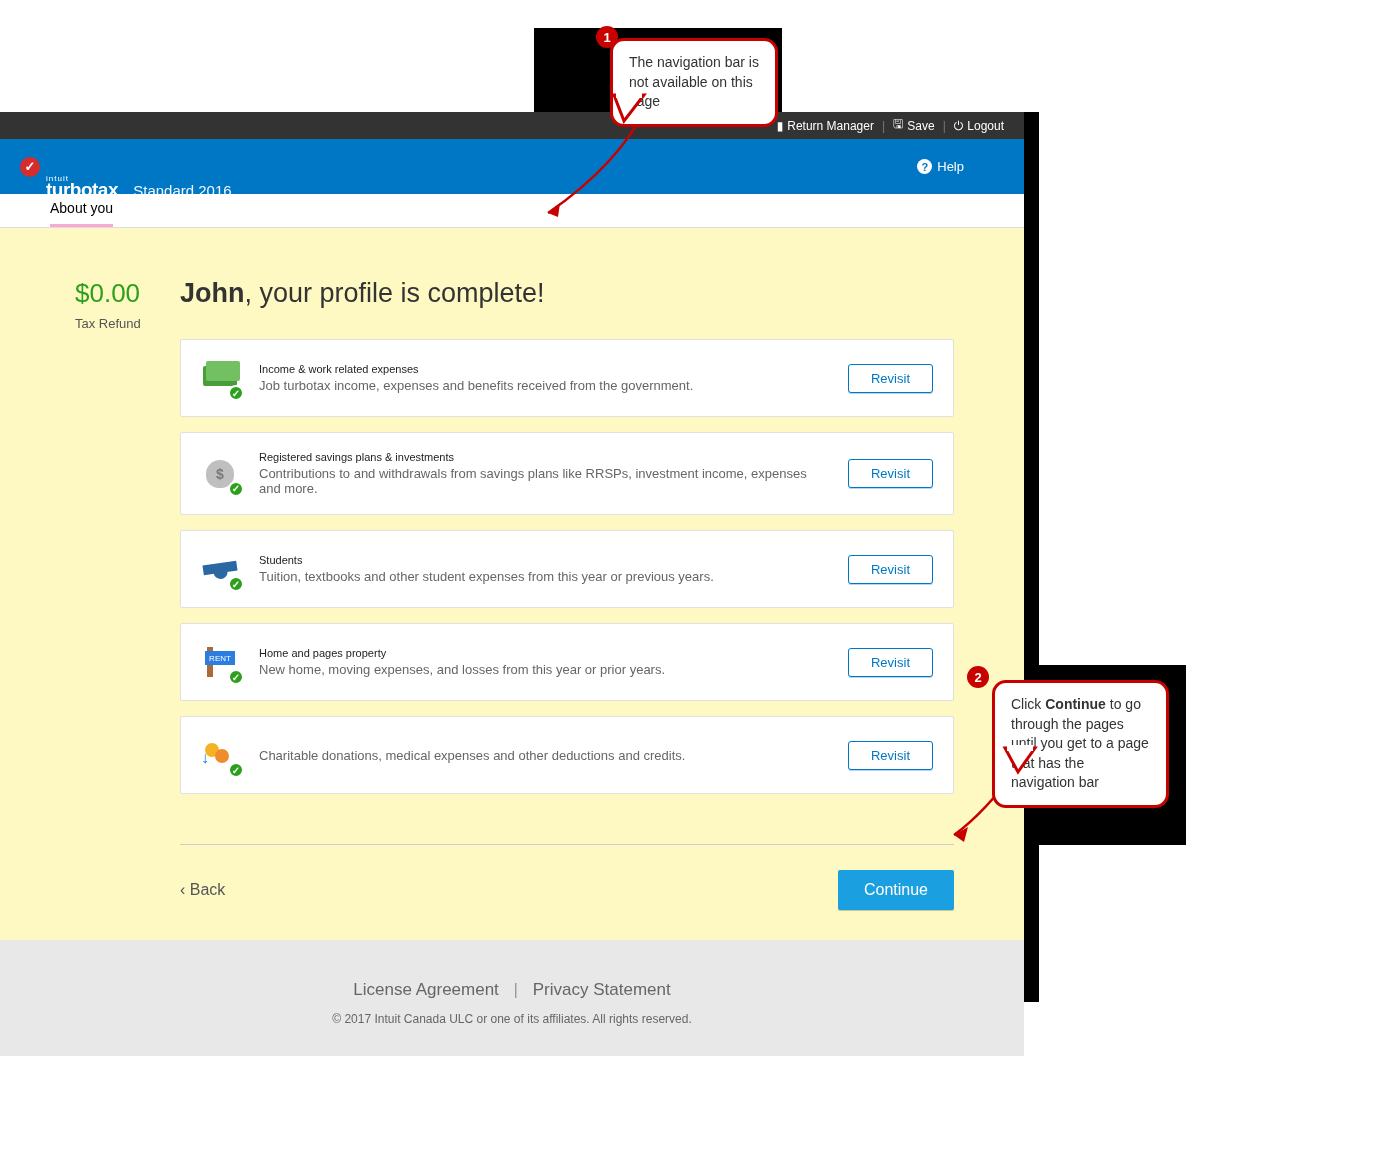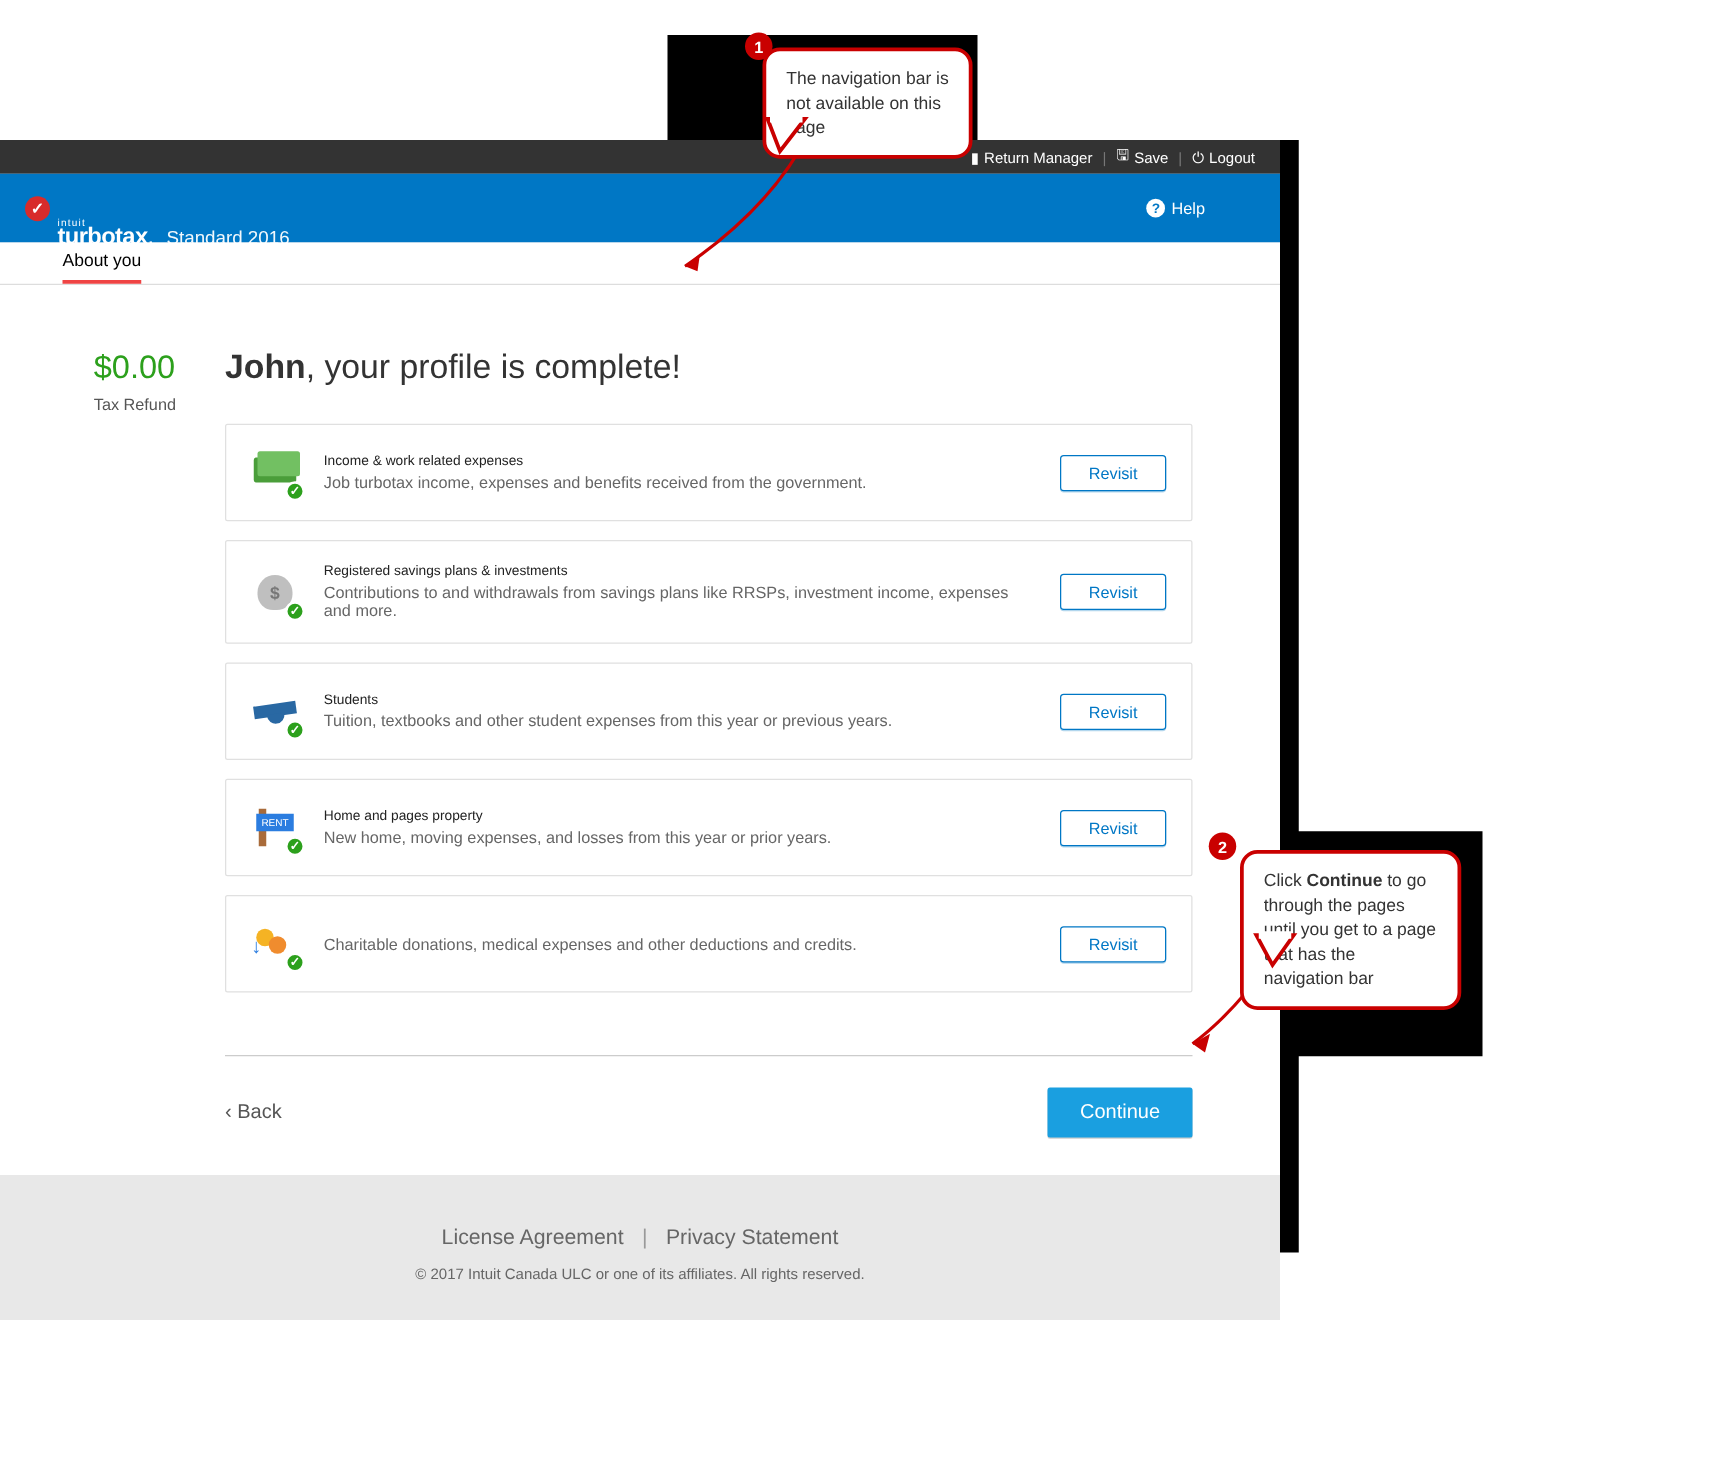--- a/index.html
+++ b/index.html
@@ -72,26 +72,26 @@
   .tabbar {
     background: #fff;
     height: 34px;
     border-bottom: 1px solid #ddd;
     padding-left: 50px;
     display: flex;
     align-items: flex-end;
   }
   .tab {
     font-size: 14px; padding: 8px 0;
-    border-bottom: 3px solid #ef4444;
+    border-bottom: 3px solid #f9a8d4;
     font-weight: normal;
   }
 
   .content-area {
-    background: #ffffff;
+    background: #fef9c3;
     padding: 50px 70px 30px 70px;
     min-height: 700px;
     position: relative;
   }
   .refund-box { position: absolute; left: 75px; top: 50px; }
   .refund-amt { color: #2ca01c; font-size: 26px; font-weight: normal; }
   .refund-lbl { font-size: 13px; color: #555; margin-top:7px;}
 
   .main-col { margin-left: 110px; }
   .headline { font-size: 27px; color:#333; margin-bottom: 30px; font-weight: normal;}

